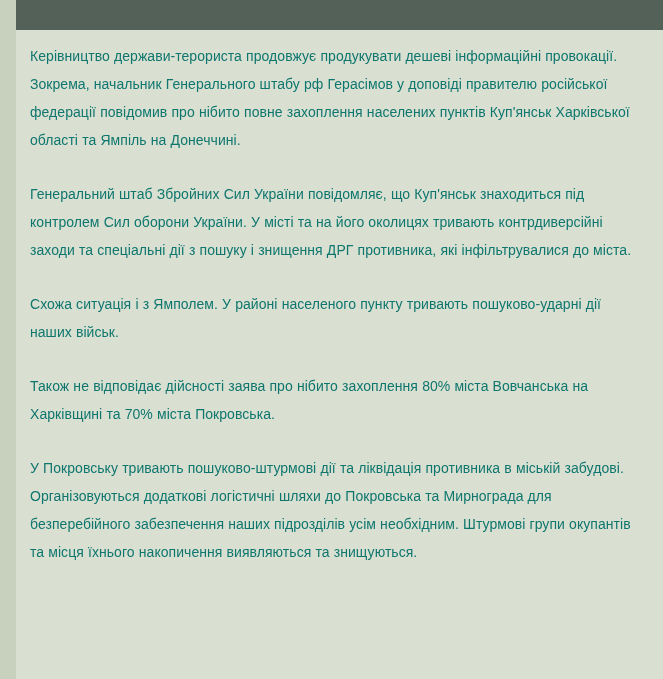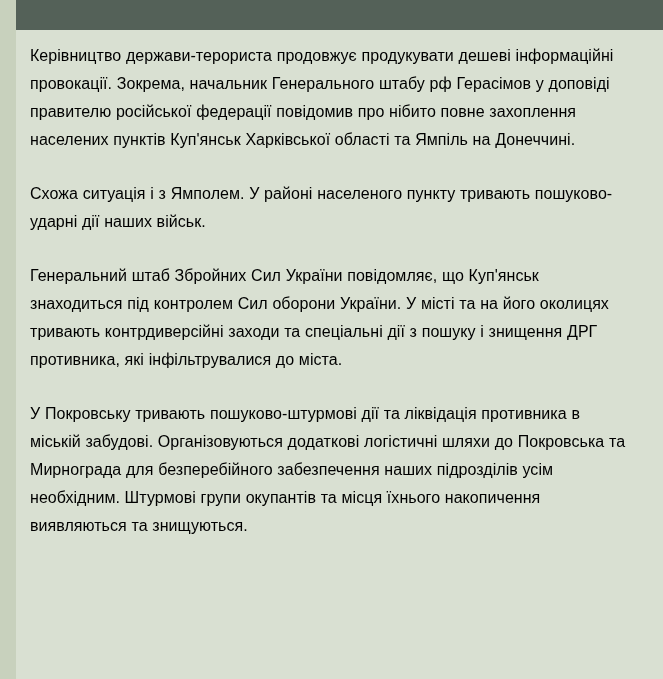--- a/index.html
+++ b/index.html
@@ -41,38 +41,39 @@
     left: 16px;
     top: 30px;
     right: 0;
     bottom: 0;
     padding: 12px 28px 10px 14px;
     box-sizing: border-box;
     background: #d9e0d2;
   }
   p.para {
     margin: 0 0 26px 0;
-    font-size: 16px;
+    font-size: 14px;
     line-height: 28px;
-    color: #000000;
+    color: #0f766e;
     letter-spacing: 0.05px;
     word-spacing: 0.2px;
   }
   p.para:last-child {
     margin-bottom: 7px;
   }
 </style>
 </head>
 <body>
 
 <div id="page">
 
   <div class="left-bar"></div>
   <div class="top-strip"></div>
 
   <div class="content">
     <p class="para">Керівництво держави-терориста продовжує продукувати дешеві інформаційні провокації. Зокрема, начальник Генерального штабу рф Герасімов у доповіді правителю російської федерації повідомив про нібито повне захоплення населених пунктів Куп'янськ Харківської області та Ямпіль на Донеччині.</p>
+    <p class="para">Генеральний штаб Збройних Сил України   повідомляє, що Куп'янськ знаходиться під контролем Сил оборони України. У місті та на його околицях тривають контрдиверсійні заходи та спеціальні дії з пошуку і знищення ДРГ противника, які інфільтрувалися до міста.</p>
     <p class="para">Схожа ситуація і з Ямполем. У районі населеного пункту тривають пошуково-ударні дії наших військ.</p>
-    <p class="para">Генеральний штаб Збройних Сил України   повідомляє, що Куп'янськ знаходиться під контролем Сил оборони України. У місті та на його околицях тривають контрдиверсійні заходи та спеціальні дії з пошуку і знищення ДРГ противника, які інфільтрувалися до міста.</p>
+    <p class="para">Також не відповідає дійсності заява про нібито захоплення 80% міста Вовчанська на Харківщині та 70% міста Покровська.</p>
     <p class="para">У Покровську тривають пошуково-штурмові дії та ліквідація противника в міській забудові. Організовуються додаткові логістичні шляхи до Покровська та Мирнограда для безперебійного забезпечення наших підрозділів усім необхідним. Штурмові групи окупантів та місця їхнього накопичення виявляються та знищуються.</p>
   </div>
 
 </div>
 
 </body></html>

